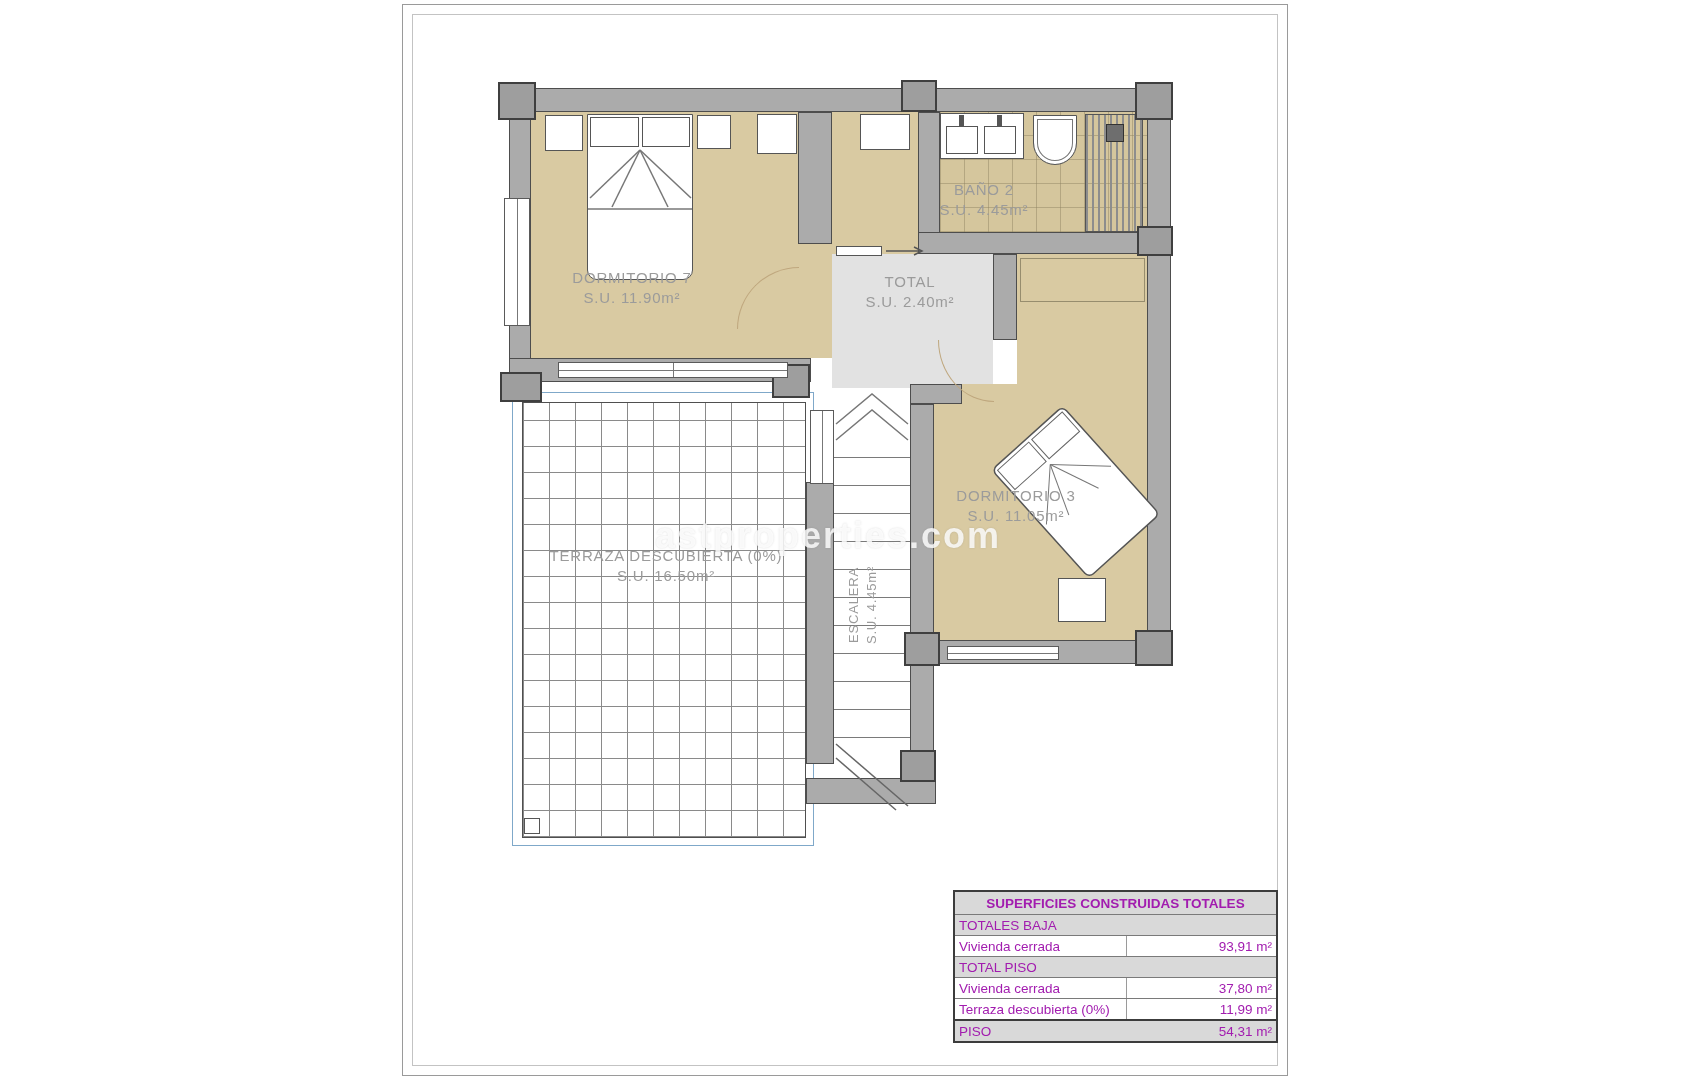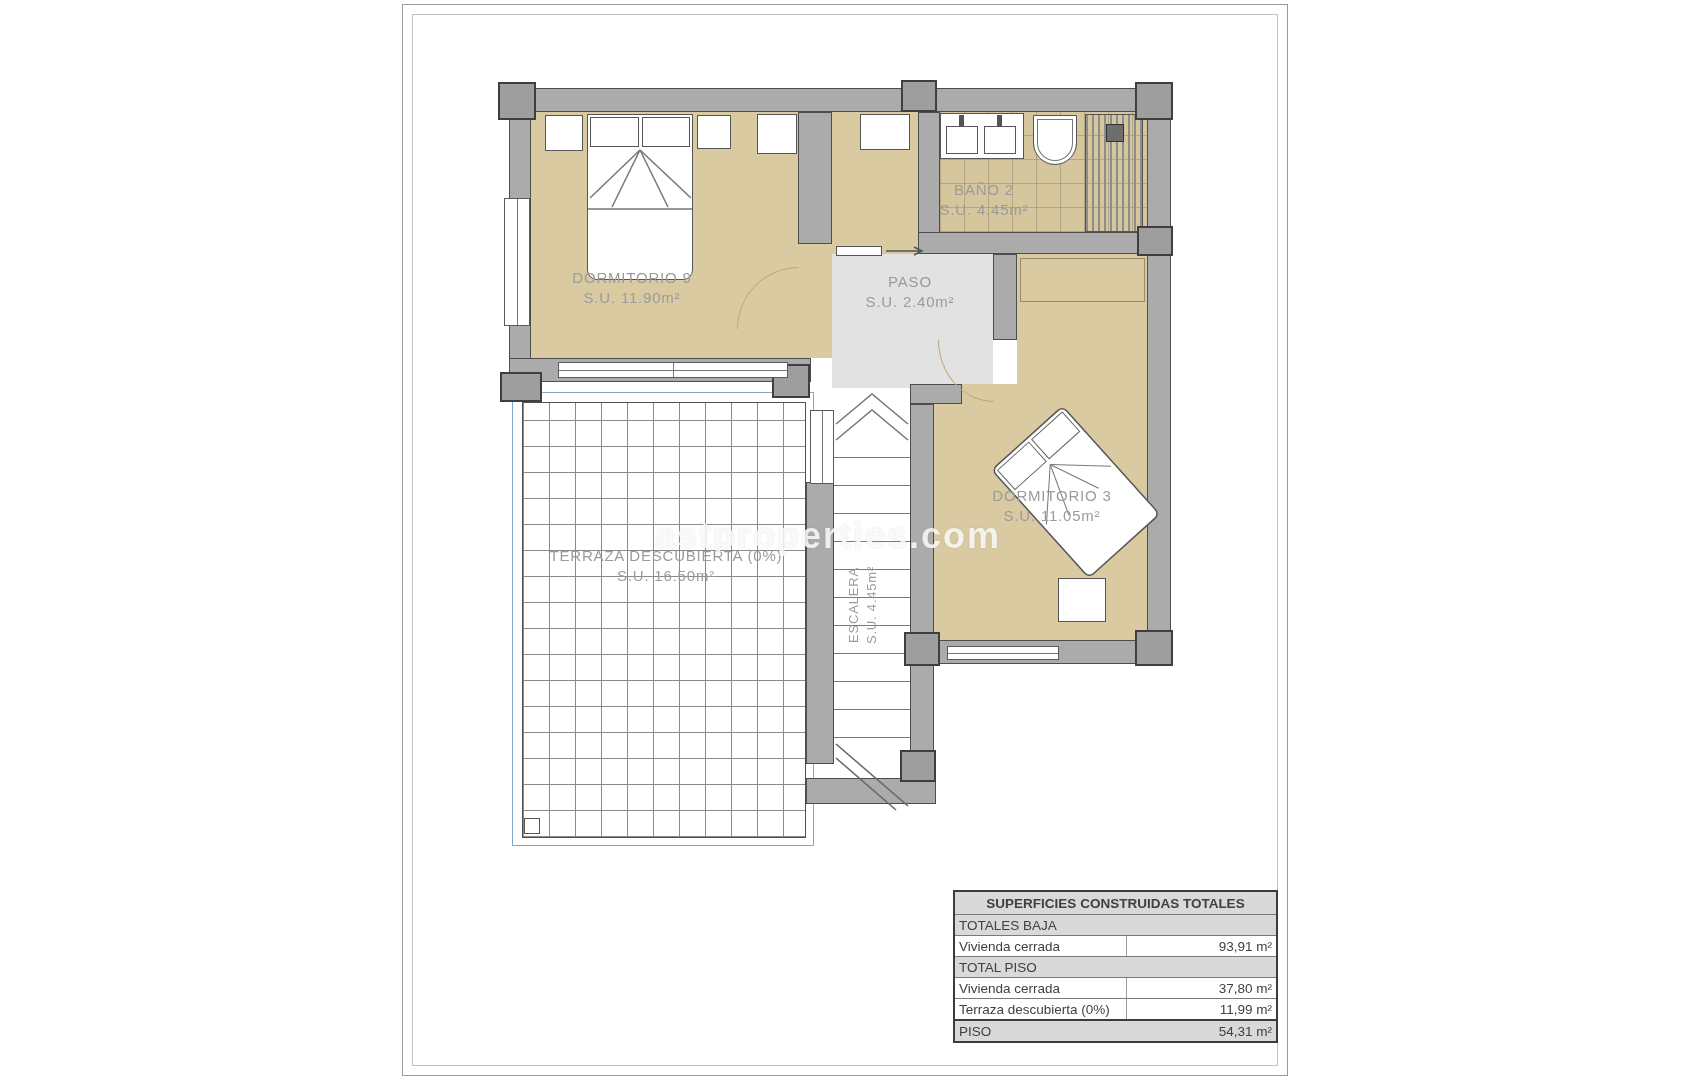--- a/index.html
+++ b/index.html
@@ -36,21 +36,21 @@
   .arc-bl{border-bottom:1.5px solid #bfa77e;border-left:1.5px solid #bfa77e;border-bottom-left-radius:100% 100%;z-index:17;}
   
   .room-label{z-index:30;text-align:center;color:#9b9b9b;font-size:15px;
               letter-spacing:.8px;line-height:20px;}
   .v-label{z-index:30;transform:rotate(-90deg);transform-origin:0 0;text-align:center;
            color:#9b9b9b;font-size:13px;letter-spacing:.8px;line-height:18px;}
   .watermark{z-index:40;color:rgba(255,255,255,.82);font-size:36px;font-weight:bold;
              letter-spacing:2px;text-shadow:0 0 2px rgba(120,120,120,.25);}
   
   .tbl{left:953px;top:890px;width:325px;border:2px solid #3c3c3c;background:#fff;z-index:50;
-       font-size:13.5px;color:#404040;}
+       font-size:13.5px;color:#a21caf;}
   .trow{display:flex;align-items:center;height:20px;border-top:1px solid #7a7a7a;}
   .trow.title{height:22px;border-top:none;background:#d9d9d9;justify-content:center;font-weight:bold;}
   .trow.section{background:#d9d9d9;}
   .trow.total{background:#d9d9d9;border-top:2px solid #3c3c3c;}
   .tcell-label{flex:1;padding-left:4px;white-space:nowrap;}
   .tcell-value{width:145px;text-align:right;padding-right:4px;white-space:nowrap;}
   .trow.data .tcell-value{border-left:1px solid #9a9a9a;align-self:stretch;display:flex;
                           align-items:center;justify-content:flex-end;}
   svg.overlay{position:absolute;left:0;top:0;z-index:20;pointer-events:none;}
 </style>
@@ -164,32 +164,32 @@
     <path d="M836 758 L896 810"></path>
   </g>
 
   <g stroke="#555" stroke-width="1.5" fill="none">
     <path d="M886 251 L922 251"></path>
       <path d="M914 247 L922 251 L914 255"></path>
   </g>
 </svg>
 
 <div class="abs room-label" style="left:512px;top:268px;width:240px;">
-  <div>DORMITORIO 9</div>
+  <div>DORMITORIO 7</div>
   <div>S.U. 11.90m²</div>
 </div>
 <div class="abs room-label" style="left:914px;top:180px;width:140px;">
   <div>BAÑO 2</div>
   <div>S.U. 4.45m²</div>
 </div>
 <div class="abs room-label" style="left:840px;top:272px;width:140px;">
-  <div>PASO</div>
+  <div>TOTAL</div>
   <div>S.U. 2.40m²</div>
 </div>
-<div class="abs room-label" style="left:932px;top:486px;width:240px;">
+<div class="abs room-label" style="left:896px;top:486px;width:240px;">
   <div>DORMITORIO 3</div>
   <div>S.U. 11.05m²</div>
 </div>
 <div class="abs room-label" style="left:546px;top:546px;width:240px;">
   <div>TERRAZA DESCUBIERTA (0%)</div>
   <div>S.U. 16.50m²</div>
 </div>
 <div class="abs v-label" style="left:845px;top:700px;width:190px;">
   <div>ESCALERA</div>
   <div>S.U. 4.45m²</div>

